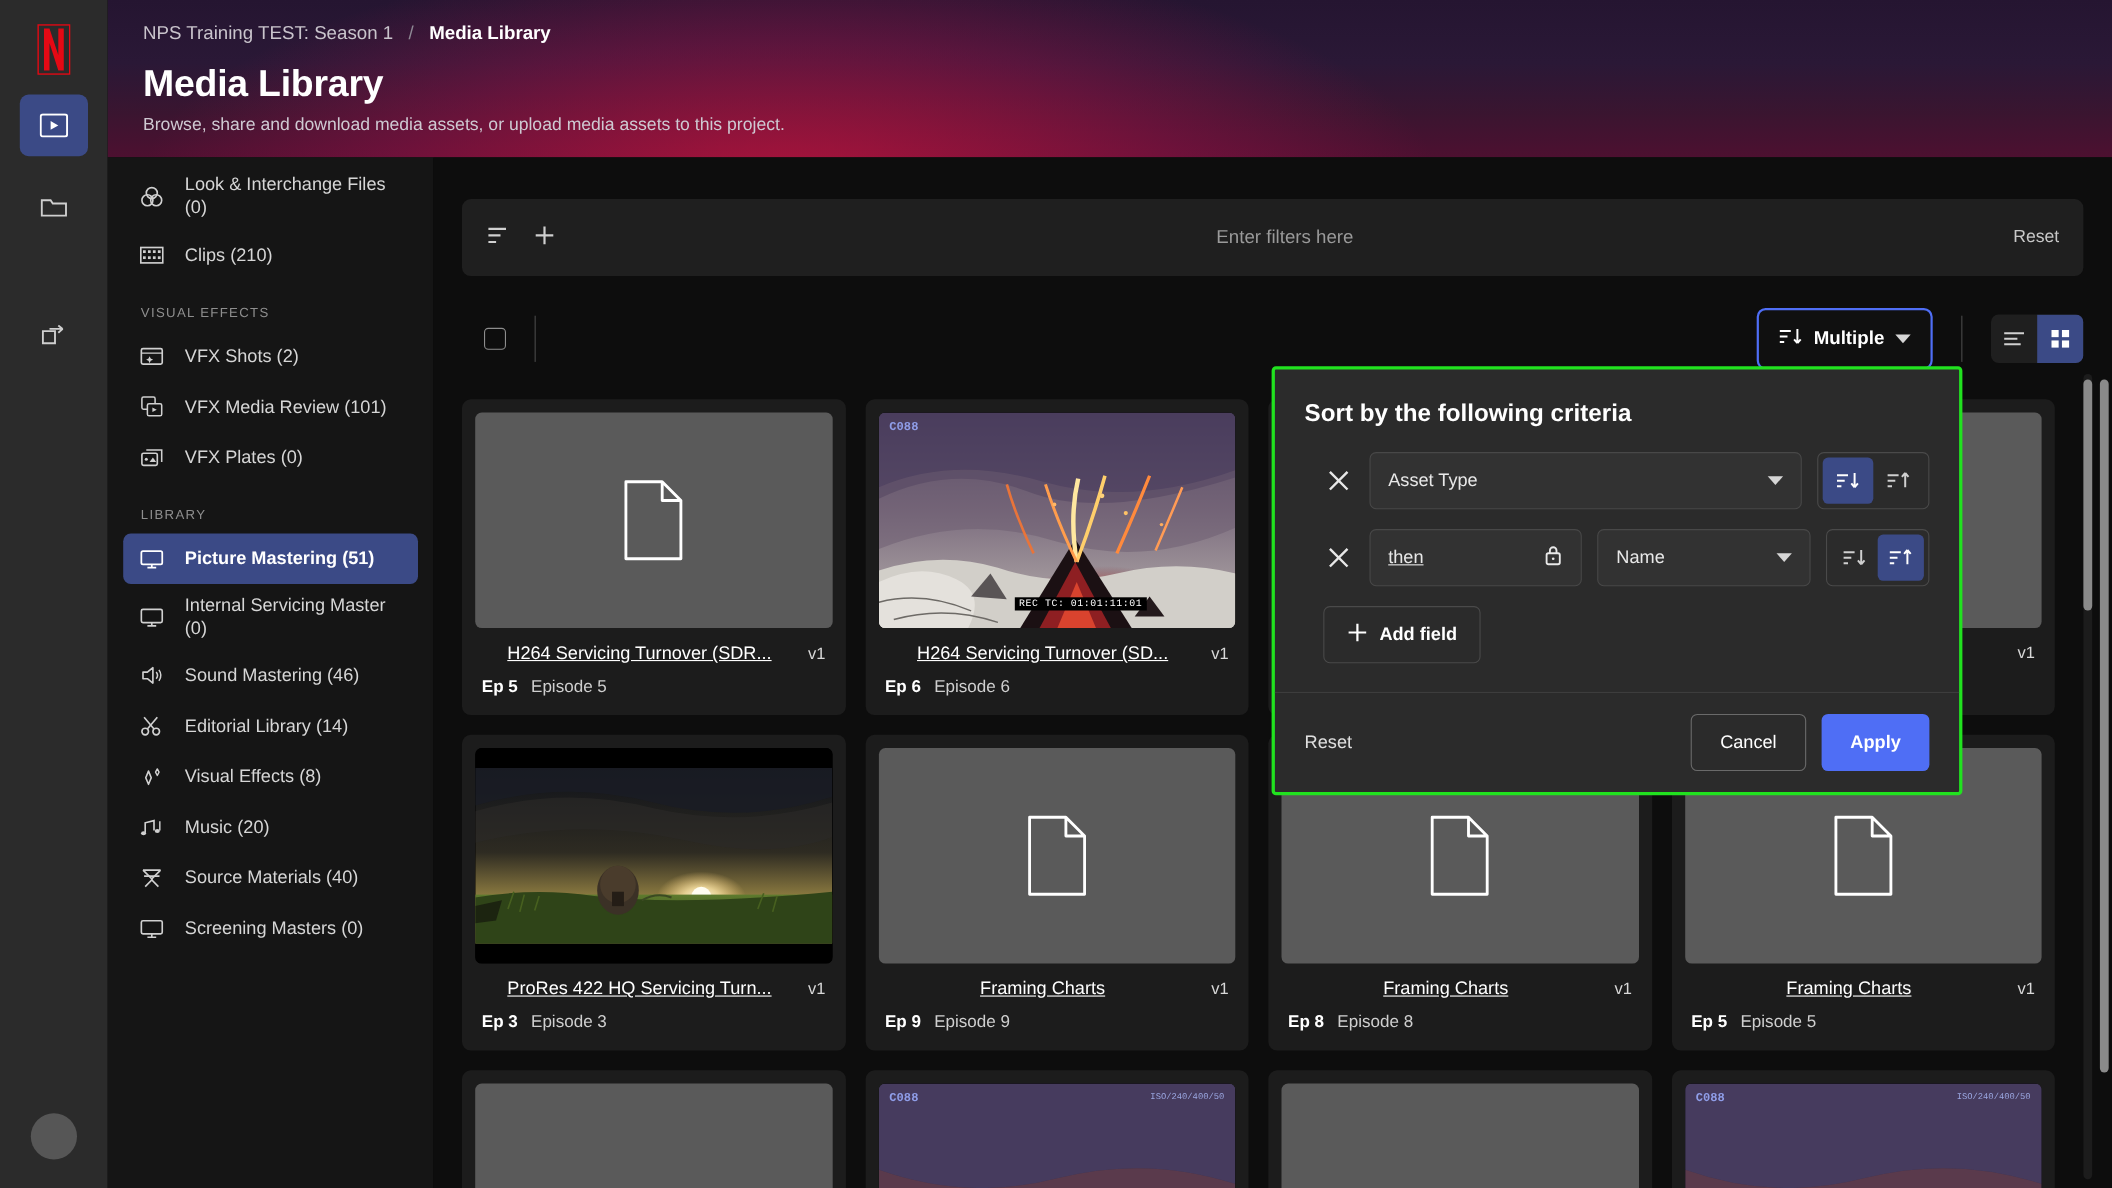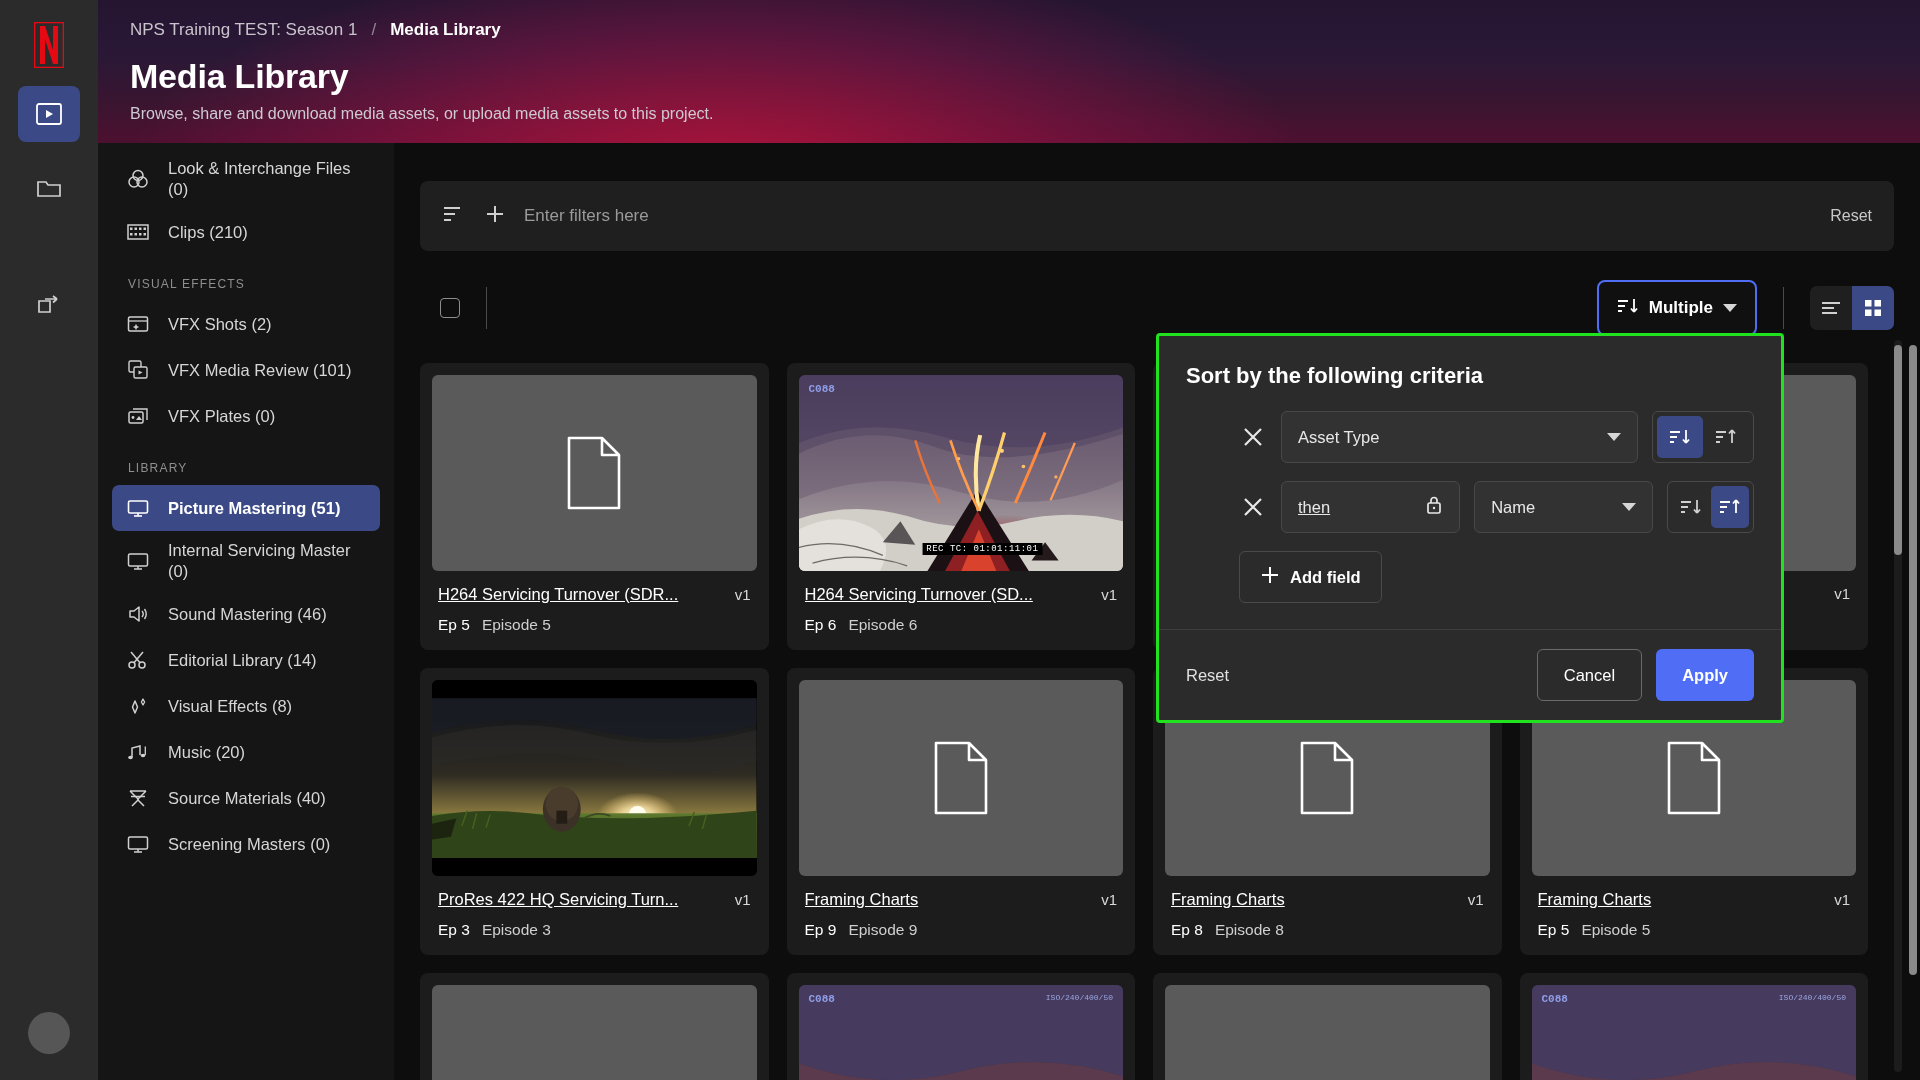--- a/index.html
+++ b/index.html
@@ -72,21 +72,21 @@
   .sb-scroll {
     position: absolute; left: 385px; top: 420px; width: 7px; height: 420px;
     background: #7d7d7d; border-radius: 4px;
   }
   .sb-track {
     position: absolute; left: 385px; top: 150px; width: 7px; height: 730px;
     background: #232323; border-radius: 4px;
   }
 
   
-  .main { position: absolute; left: 296px; top: 143px; right: 0; bottom: 0; background: #0d0d0d; padding: 0 26px; }
+  .main { position: absolute; left: 296px; top: 143px; right: 0; bottom: 0; background: #0d0d0d; padding: 0 26px; text-align: center; }
 
   .filter-bar {
     margin-top: 38px; height: 70px; background: #1f1f1f; border-radius: 8px;
     display: flex; align-items: center; padding: 0 22px; gap: 18px;
   }
   .filter-placeholder { flex: 1; font-size: 17px; color: #9a9a9a; }
   .filter-reset { font-size: 16px; color: #c8c8c8; }
 
   .list-toolbar {
     margin-top: 24px; height: 66px; display: flex; align-items: center; gap: 0;
@@ -119,21 +119,21 @@
   .thumb.placeholder { background: #5a5a5a; }
   .thumb.letterbox { background: #000; }
   .card-meta { padding: 14px 6px 16px 6px; }
   .card-row1 { display: flex; align-items: baseline; gap: 10px; }
   .card-title {
     flex: 1; font-size: 16.5px; color: #ffffff; text-decoration: underline;
     white-space: nowrap; overflow: hidden; text-overflow: ellipsis;
   }
   .card-ver { font-size: 15px; color: #d8d8d8; }
   .card-row2 { margin-top: 12px; display: flex; gap: 12px; font-size: 15.5px; }
-  .card-ep { font-weight: normal; color: #ffffff; }
+  .card-ep { font-weight: bold; color: #ffffff; }
   .card-epname { color: #cfcfcf; }
 
   .vol-img { width:100%; height:100%; display:block; }
   .tc-badge {
     position: absolute; bottom: 16px; left: 50%; transform: translateX(-32%);
     background: #000; color: #fff; font-family: "Liberation Mono", monospace;
     font-size: 9px; padding: 1px 4px; letter-spacing: .5px;
   }
   .cam-badge {
     position: absolute; top: 8px; left: 10px; color: #8f9de8;
@@ -149,21 +149,21 @@
   .main-scroll-thumb { position:absolute; right: 18px; top: 345px; width: 8px; height: 210px; background: #8a8a8a; border-radius: 5px; }
   .page-scroll-thumb { position: absolute; right: 3px; top: 345px; width: 8px; height: 630px; background: #8a8a8a; border-radius: 5px; }
 
   
   .dialog {
     position: absolute; left: 1058px; top: 333px; width: 628px;
     background: #2b2b2b; border: 3px solid #21e21f; border-radius: 4px;
     z-index: 50;
   }
   .dlg-title { font-size: 22px; font-weight: bold; color: #fff; padding: 27px 0 0 27px; }
-  .dlg-body { padding: 22px 27px 10px 44px; margin-left: 36px; }
+  .dlg-body { padding: 22px 27px 10px 44px; }
   .crit-row { display: flex; align-items: center; gap: 14px; margin-bottom: 18px; }
   .x-btn { width: 28px; height: 28px; display:flex; align-items:center; justify-content:center; flex:0 0 28px; }
   .field {
     height: 52px; background: #323232; border: 1px solid #484848; border-radius: 6px;
     display: flex; align-items: center; padding: 0 16px; font-size: 16.5px; color: #e8e8e8;
   }
   .field.sel-wide { flex: 1; justify-content: space-between; }
   .field.then { width: 208px; justify-content: space-between; text-decoration: underline; }
   .field.name { width: 208px; justify-content: space-between; }
   .dir-group {

